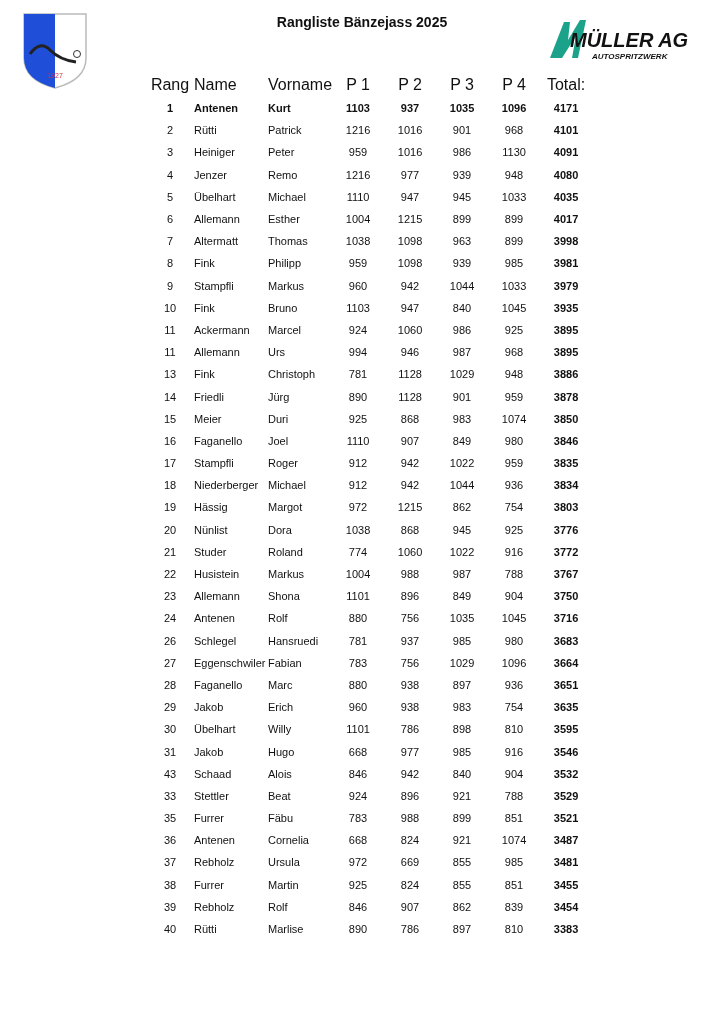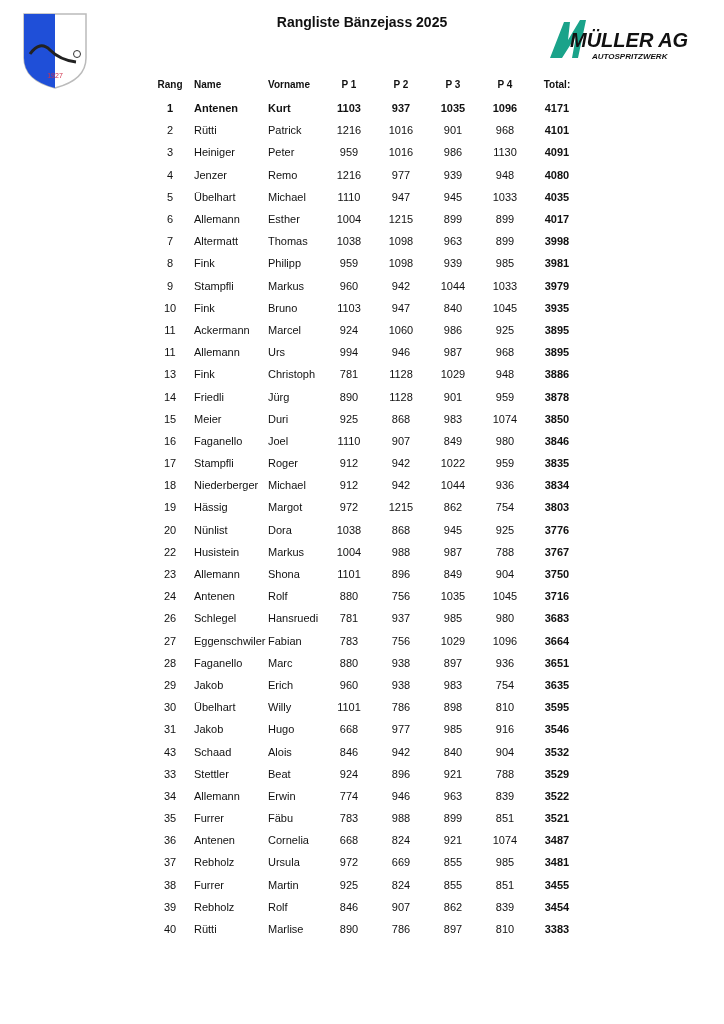--- a/index.html
+++ b/index.html
@@ -5,21 +5,21 @@
   html, body { margin:0; padding:0; background:#fff; }
   body { width:724px; height:1024px; position:relative; overflow:hidden;
          font-family:"Liberation Sans", sans-serif; color:#111; }
   .title { position:absolute; top:14px; left:0; width:724px; text-align:center;
            font-size:14px; font-weight:bold; }
   .logo-left { position:absolute; left:20px; top:10px; width:70px; height:80px; }
   .logo-right { position:absolute; left:548px; top:14px; width:170px; height:50px; }
   table.rank { position:absolute; top:73px; left:146px; border-collapse:collapse;
                font-size:11px; }
   table.rank td, table.rank th { padding:0; height:22.2px; line-height:22px; white-space:nowrap; }
-  table.rank th { font-weight:bold; font-size:10px; height:24px; }
+  table.rank th { font-weight:normal; font-size:16px; height:24px; }
   .c-rank { width:48px; text-align:center; }
   .c-name { width:74px; text-align:left; }
   .c-first { width:55px; text-align:left; }
   .c-p { width:52px; text-align:center; }
   .c-total { width:52px; text-align:center; font-weight:bold; }
   tr.first td { font-weight:bold; }
   .footer { position:absolute; left:16px; top:1023px; font-size:9px; color:#222; }
 </style>
 </head>
 <body>
@@ -252,20 +252,30 @@
         <td class="c-rank">20</td>
         <td class="c-name">Nünlist</td>
         <td class="c-first">Dora</td>
         <td class="c-p">1038</td>
         <td class="c-p">868</td>
         <td class="c-p">945</td>
         <td class="c-p">925</td>
         <td class="c-total">3776</td>
       </tr>
       <tr>
+        <td class="c-rank">21</td>
+        <td class="c-name">Studer</td>
+        <td class="c-first">Roland</td>
+        <td class="c-p">774</td>
+        <td class="c-p">1060</td>
+        <td class="c-p">1022</td>
+        <td class="c-p">916</td>
+        <td class="c-total">3772</td>
+      </tr>
+      <tr>
         <td class="c-rank">22</td>
         <td class="c-name">Husistein</td>
         <td class="c-first">Markus</td>
         <td class="c-p">1004</td>
         <td class="c-p">988</td>
         <td class="c-p">987</td>
         <td class="c-p">788</td>
         <td class="c-total">3767</td>
       </tr>
       <tr>
@@ -362,30 +372,20 @@
         <td class="c-rank">33</td>
         <td class="c-name">Stettler</td>
         <td class="c-first">Beat</td>
         <td class="c-p">924</td>
         <td class="c-p">896</td>
         <td class="c-p">921</td>
         <td class="c-p">788</td>
         <td class="c-total">3529</td>
       </tr>
       <tr>
-        <td class="c-rank">34</td>
-        <td class="c-name">Allemann</td>
-        <td class="c-first">Erwin</td>
-        <td class="c-p">774</td>
-        <td class="c-p">946</td>
-        <td class="c-p">963</td>
-        <td class="c-p">839</td>
-        <td class="c-total">3522</td>
-      </tr>
-      <tr>
         <td class="c-rank">35</td>
         <td class="c-name">Furrer</td>
         <td class="c-first">Fäbu</td>
         <td class="c-p">783</td>
         <td class="c-p">988</td>
         <td class="c-p">899</td>
         <td class="c-p">851</td>
         <td class="c-total">3521</td>
       </tr>
       <tr>

